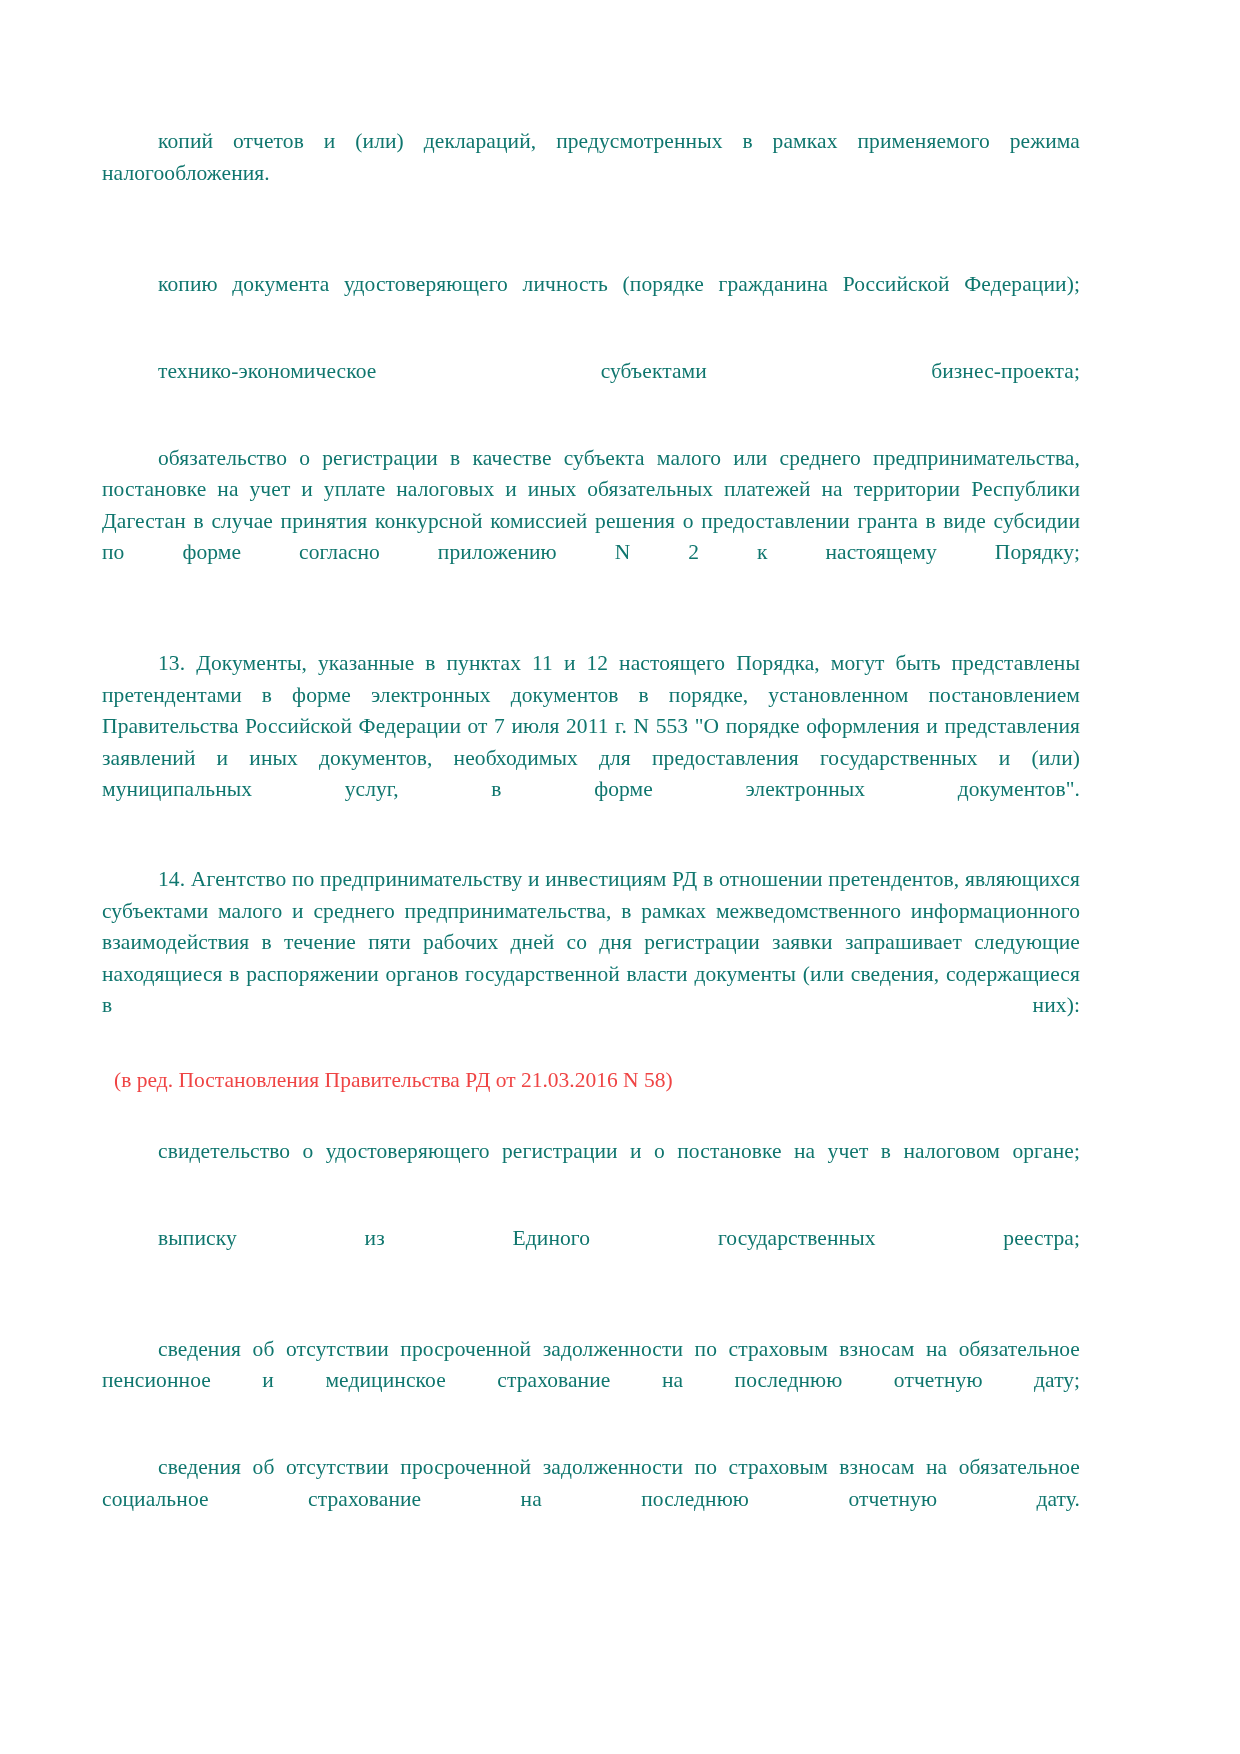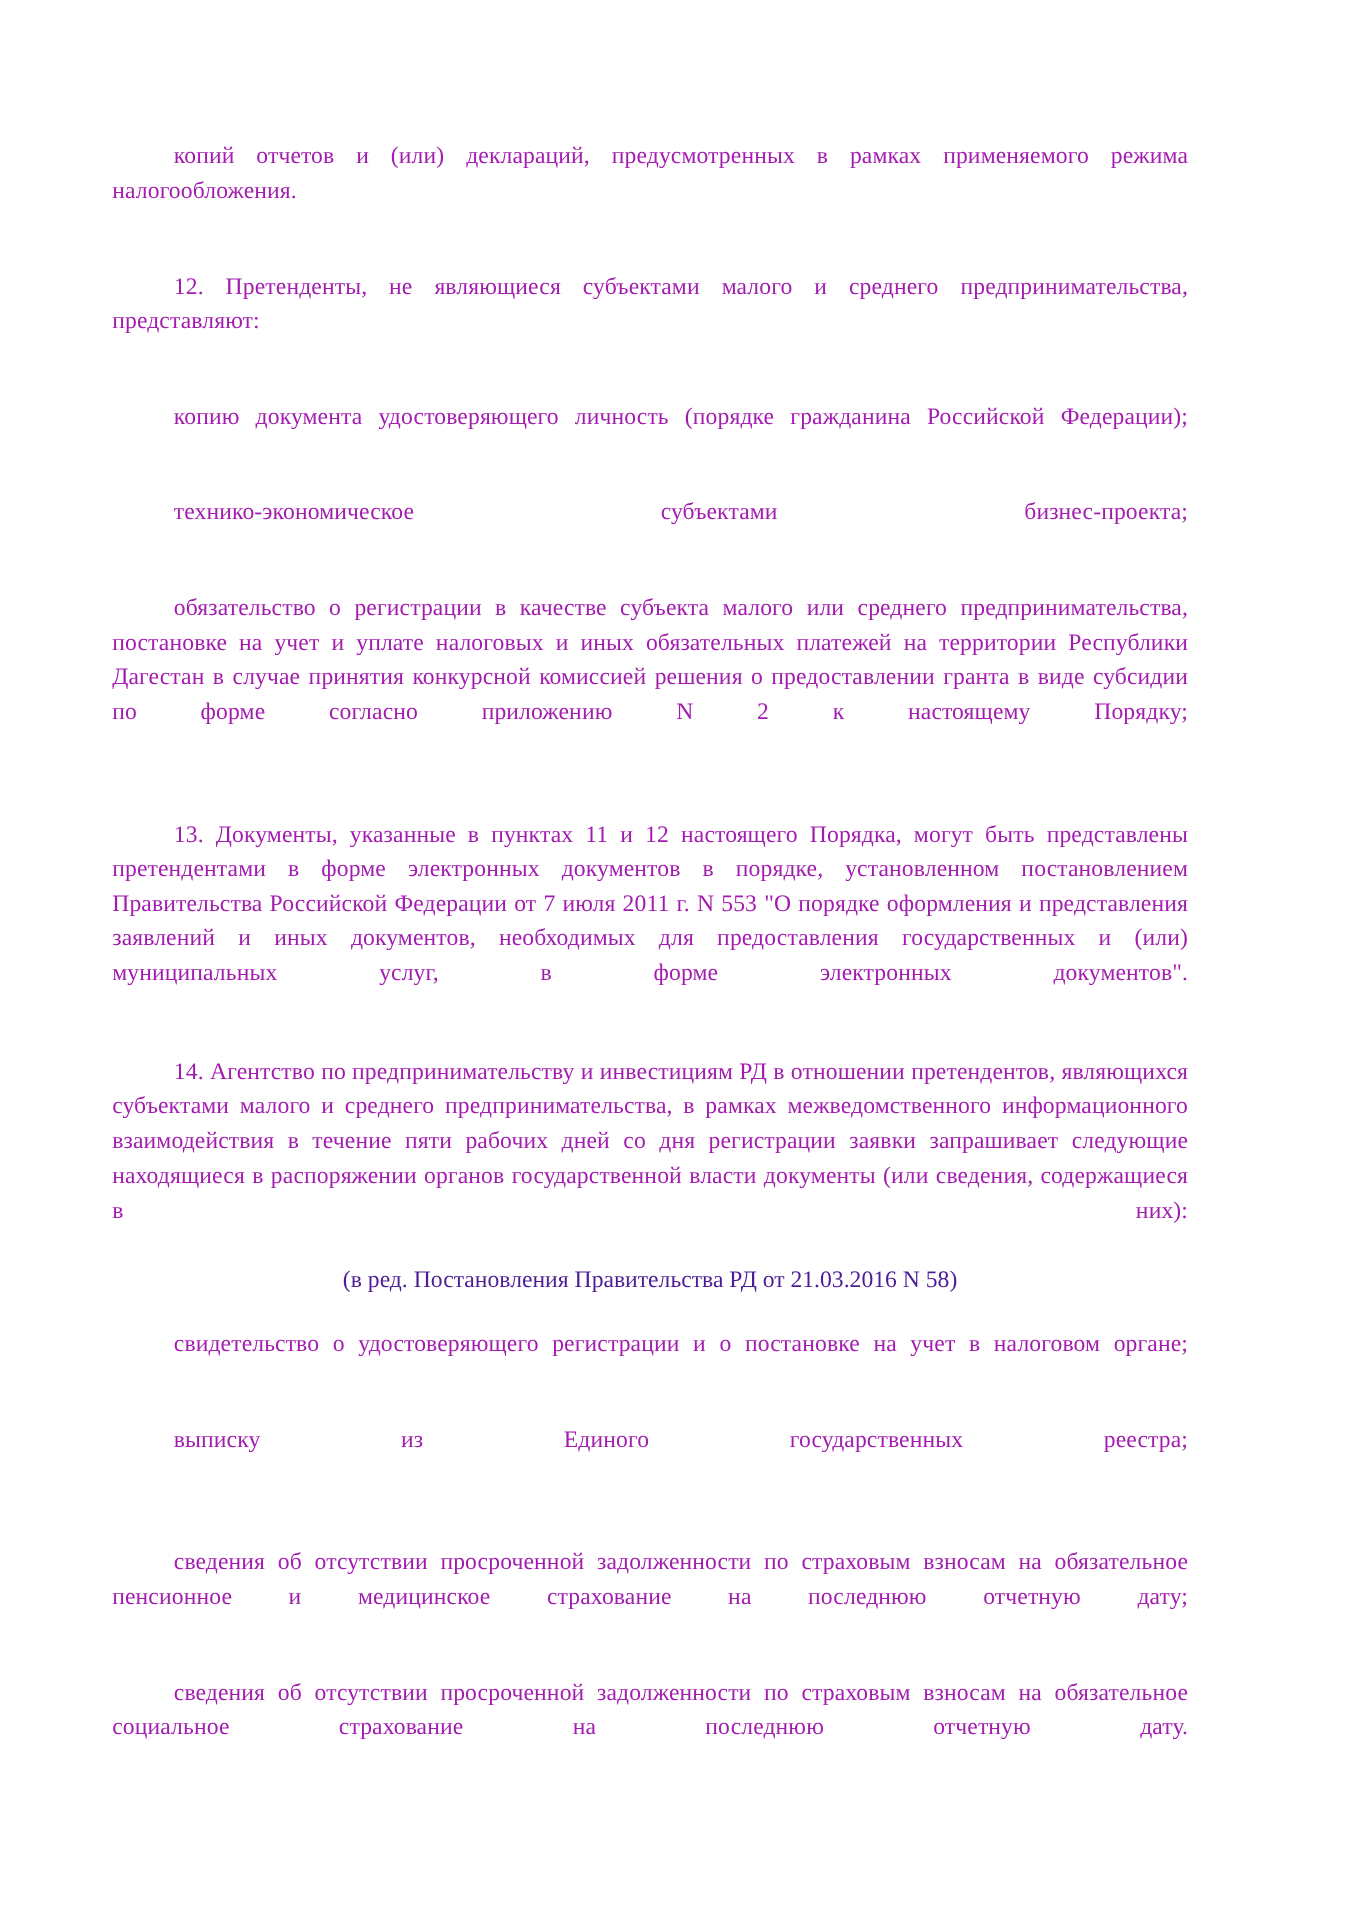--- a/index.html
+++ b/index.html
@@ -23,56 +23,55 @@
     left: 102px;
     top: 126px;
     width: 978px;
   }
   p.para {
     margin: 0;
     font-size: 21.5px;
     line-height: 31.5px;
     text-align: justify;
     text-justify: inter-word;
-    color: #a21caf;
+    color: #0f766e;
     letter-spacing: 0.1px;
     -webkit-font-smoothing: antialiased;
   }
   
   p.indent {
     text-indent: 56px;
   }
   
   p.amend {
-    margin: 0;
+    margin: 12px;
     text-indent: 0;
-    text-align: center;
+    text-align: left;
     font-size: 21.5px;
     line-height: 31.5px;
-    color: #4c1d95;
+    color: #ef4444;
   }
   .gap-md { height: 24px; }
   .gap-lg { height: 27px; }
   
   p.para::after {
     content: "";
     display: inline-block;
     width: 100%;
   }
 </style>
 </head>
 <body>
 
 <div class="page">
   <div class="content">
 
     <p class="para indent">копий отчетов и (или) деклараций, предусмотренных в рамках применяемого режима налогообложения.</p>
     <div class="gap-md"></div>
 
-    <p class="para indent">12. Претенденты, не являющиеся субъектами малого и среднего предпринимательства, представляют:</p>
     <div class="gap-md"></div>
 
     <p class="para indent">копию документа удостоверяющего личность (порядке гражданина Российской Федерации);</p>
     <div class="gap-md"></div>
 
     <p class="para indent">технико-экономическое субъектами бизнес-проекта;</p>
     <div class="gap-md"></div>
 
     <p class="para indent">обязательство о регистрации в качестве субъекта малого или среднего предпринимательства, постановке на учет и уплате налоговых и иных обязательных платежей на территории Республики Дагестан в случае принятия конкурсной комиссией решения о предоставлении гранта в виде субсидии по форме согласно приложению N 2 к настоящему Порядку;</p>
     <div class="gap-md"></div>

